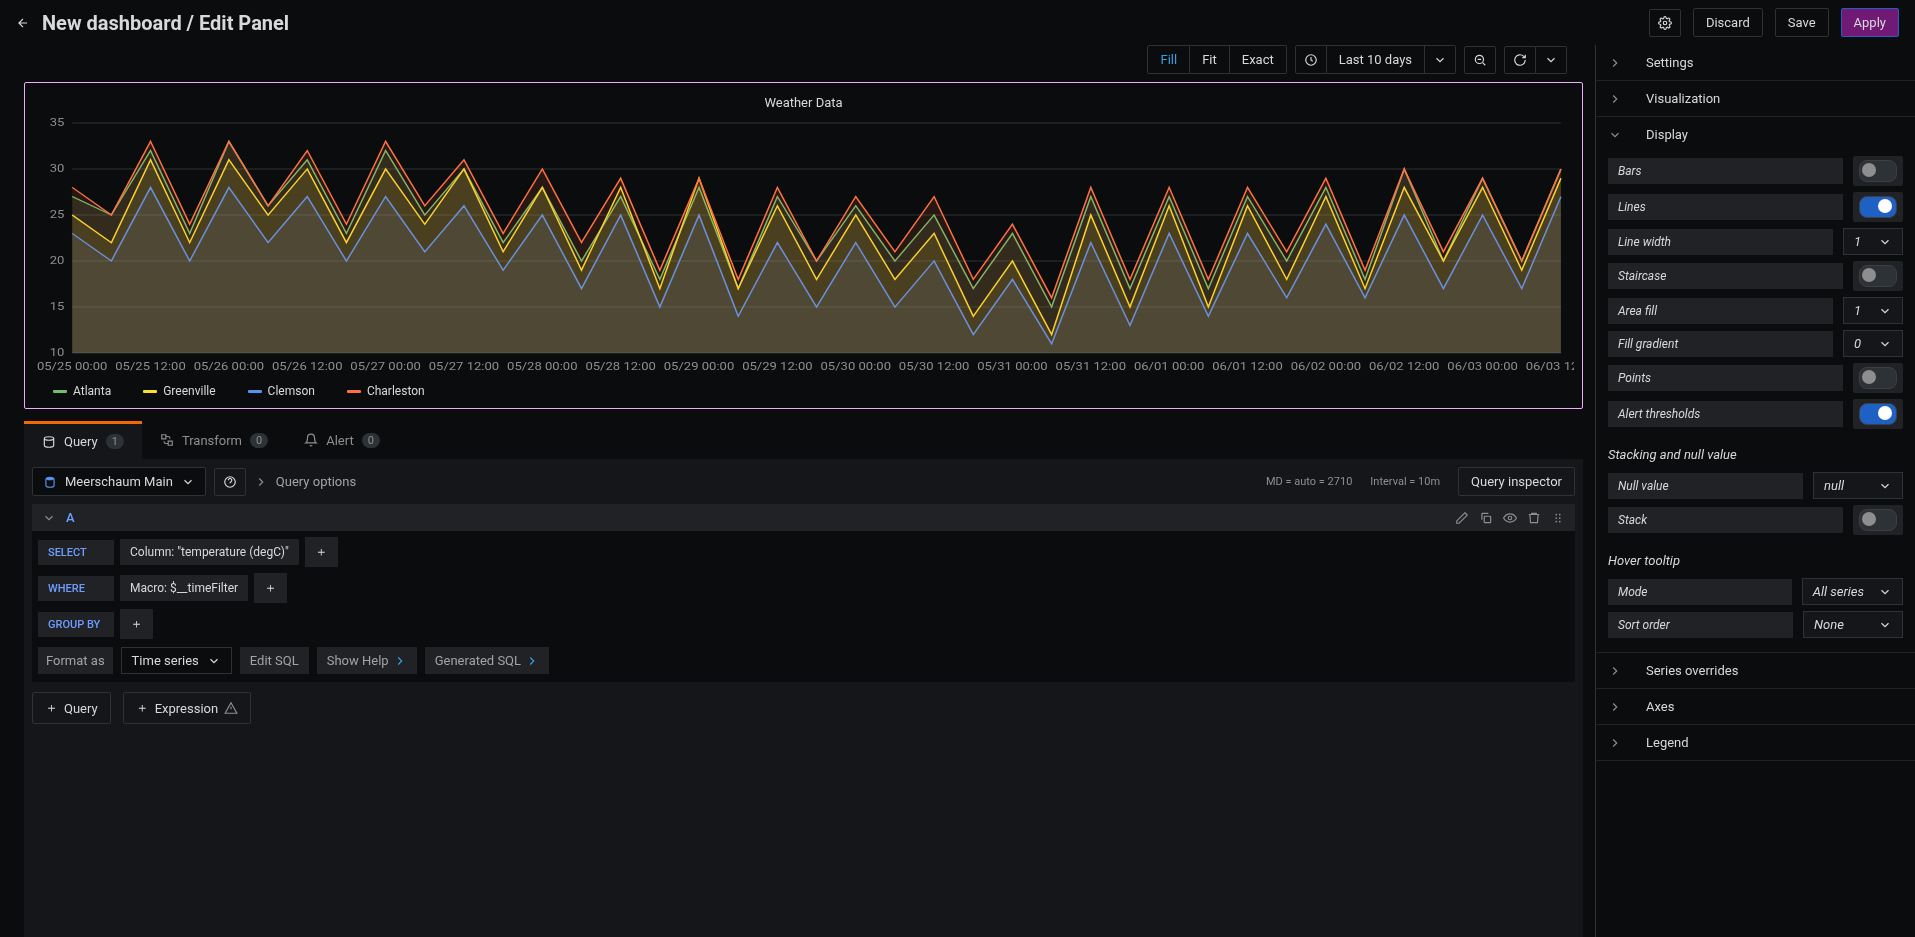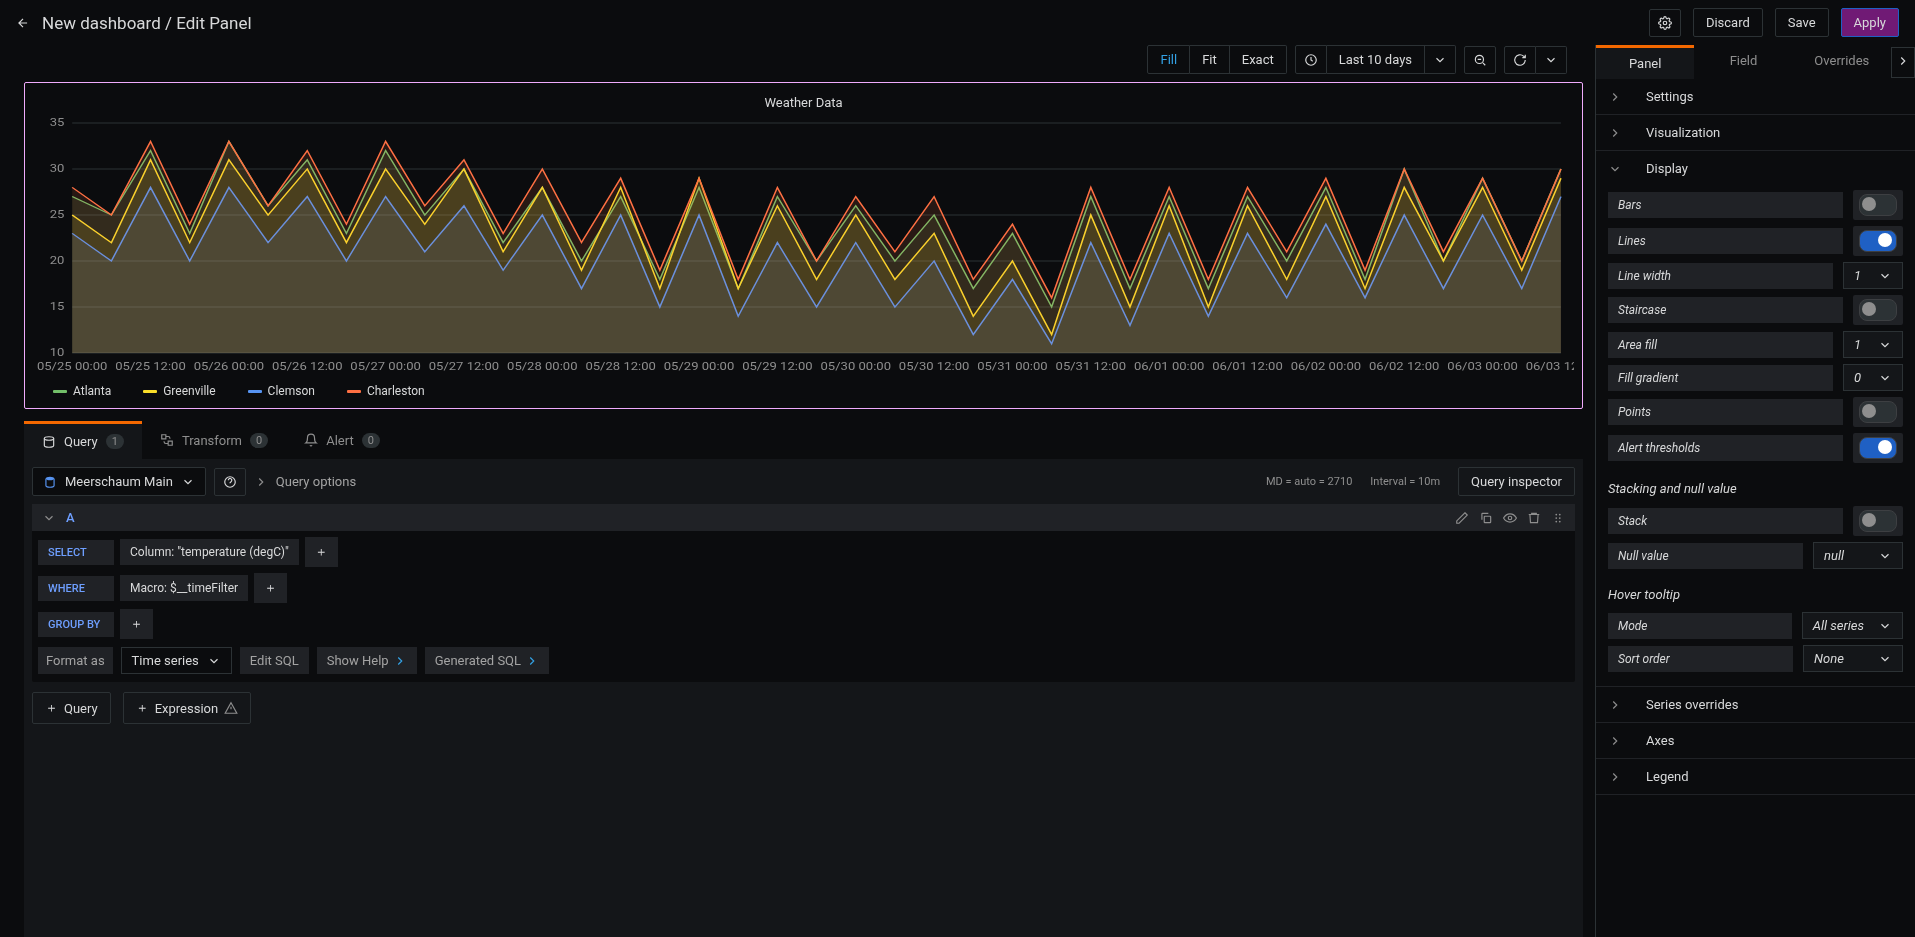--- a/index.html
+++ b/index.html
@@ -22,22 +22,23 @@
   align-items: center;
   padding: 8px 16px;
   gap: 12px;
 }
 .back-arrow {
   cursor: pointer;
   display: flex;
   align-items: center;
 }
 .breadcrumb {
-  font-size: 17px;
+  font-size: 20px;
   color: #d8d9da;
+  font-weight: bold;
 }
 .spacer { flex: 1; }
 .btn {
   background: transparent;
   border: 1px solid #2c3235;
   color: #d8d9da;
   padding: 6px 12px;
   border-radius: 2px;
   cursor: pointer;
   font-size: 13px;
@@ -620,32 +621,20 @@
             <span>Expression</span>
           <svg class="icon" viewBox="0 0 24 24" fill="none" stroke="#8e8e8e" stroke-width="2">
               <path d="M12 3l10 18H2zM12 10v4M12 17h.01"></path>
             </svg>
         </div>
       </div>
     </div>
   </div>
 
   <div class="sidebar">
-    <div class="side-tabs-row">
-      <div class="side-tabs">
-        <div class="side-tab active">Panel</div>
-        <div class="side-tab">Field</div>
-        <div class="side-tab">Overrides</div>
-      </div>
-      <div class="side-collapse">
-        <svg class="icon" viewBox="0 0 24 24" fill="none" stroke="#d8d9da" stroke-width="2">
-            <path d="M9 18l6-6-6-6"></path>
-          </svg>
-      </div>
-    </div>
 
     <div class="side-section">
       <div class="section-header">
         <svg class="icon" viewBox="0 0 24 24" fill="none" stroke="#8e8e8e" stroke-width="2">
             <path d="M9 18l6-6-6-6"></path>
           </svg>
         <span>Settings</span>
       </div>
     </div>
     <div class="side-section">
@@ -717,34 +706,34 @@
           </div>
         <div class="opt-row">
             <div class="opt-label">Alert thresholds</div>
             <div class="toggle-wrap">
               <div class="toggle on"></div>
             </div>
           </div>
 
         <div class="subhead">Stacking and null value</div>
         <div class="opt-row">
-            <div class="opt-label">Stack</div>
-            <div class="toggle-wrap">
-              <div class="toggle"></div>
-            </div>
-          </div>
-        <div class="opt-row">
             <div class="opt-label">Null value</div>
             <div class="select-small" style="min-width:90px">
               <span>null</span>
               <svg class="icon" viewBox="0 0 24 24" fill="none" stroke="#d8d9da" stroke-width="2">
                 <path d="M6 9l6 6 6-6"></path>
               </svg>
             </div>
           </div>
+        <div class="opt-row">
+            <div class="opt-label">Stack</div>
+            <div class="toggle-wrap">
+              <div class="toggle"></div>
+            </div>
+          </div>
 
         <div class="subhead">Hover tooltip</div>
         <div class="opt-row">
             <div class="opt-label">Mode</div>
             <div class="select-small" style="min-width:100px">
               <span>All series</span>
               <svg class="icon" viewBox="0 0 24 24" fill="none" stroke="#d8d9da" stroke-width="2">
                 <path d="M6 9l6 6 6-6"></path>
               </svg>
             </div>

